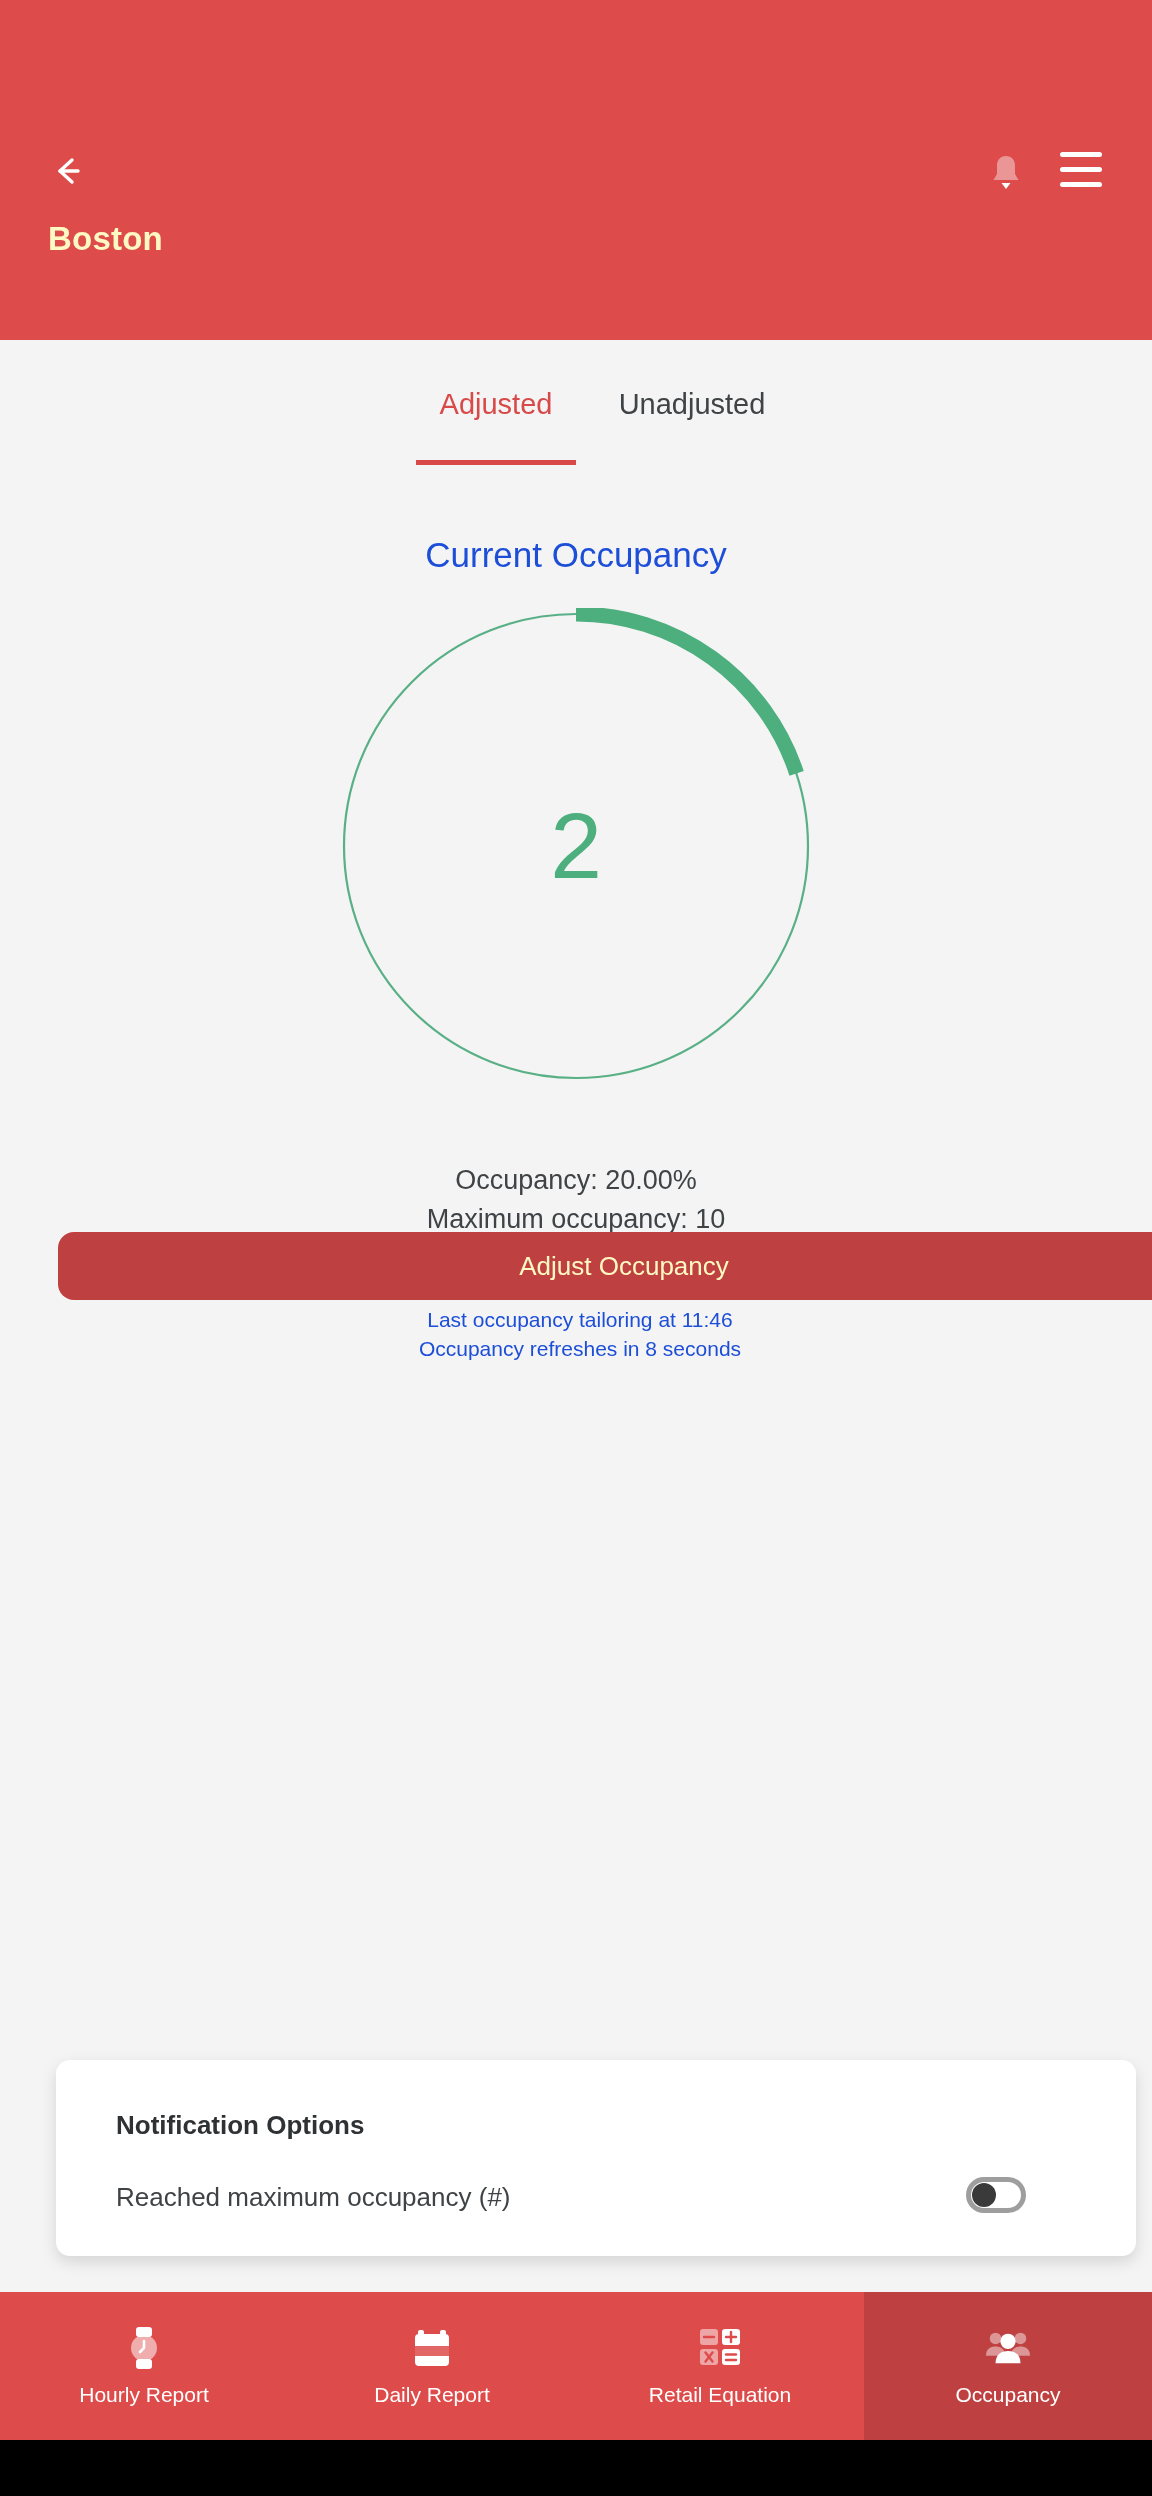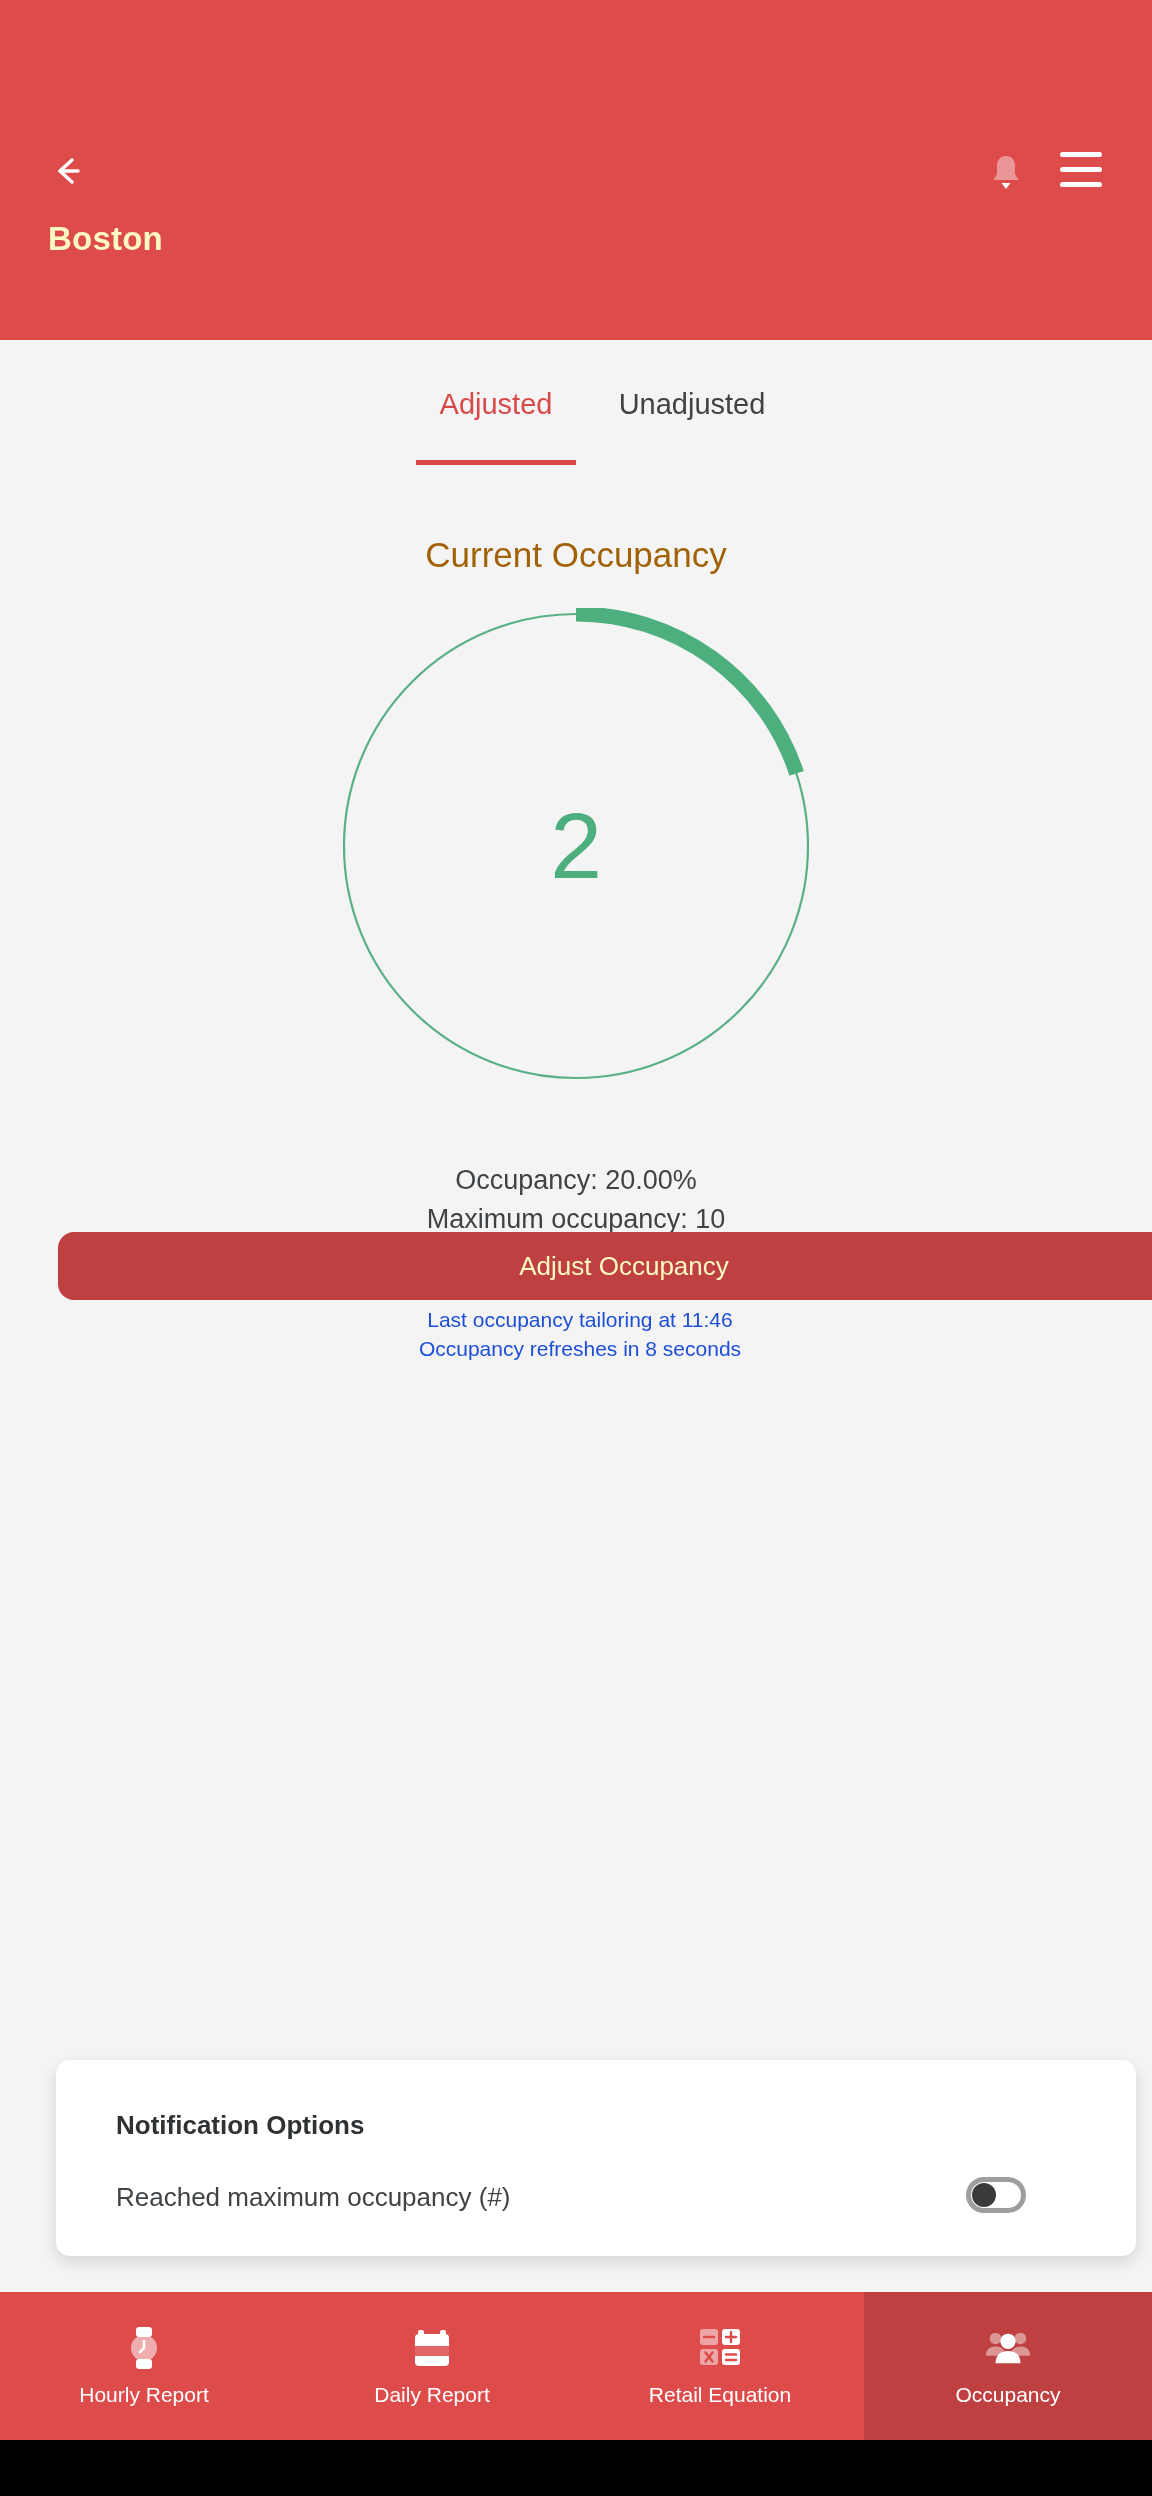--- a/index.html
+++ b/index.html
@@ -107,21 +107,21 @@
     background: #d84a4a;
   }
 
   
   .gauge-title {
     position: absolute;
     left: 0; top: 535px;
     width: 1152px;
     text-align: center;
     font-size: 35px;
-    color: #a16207;
+    color: #1d4ed8;
   }
 
   .gauge-wrap {
     position: absolute;
     left: 338px;
     top: 608px;
     width: 476px;
     height: 476px;
   }
   .gauge-wrap svg { display: block; }

